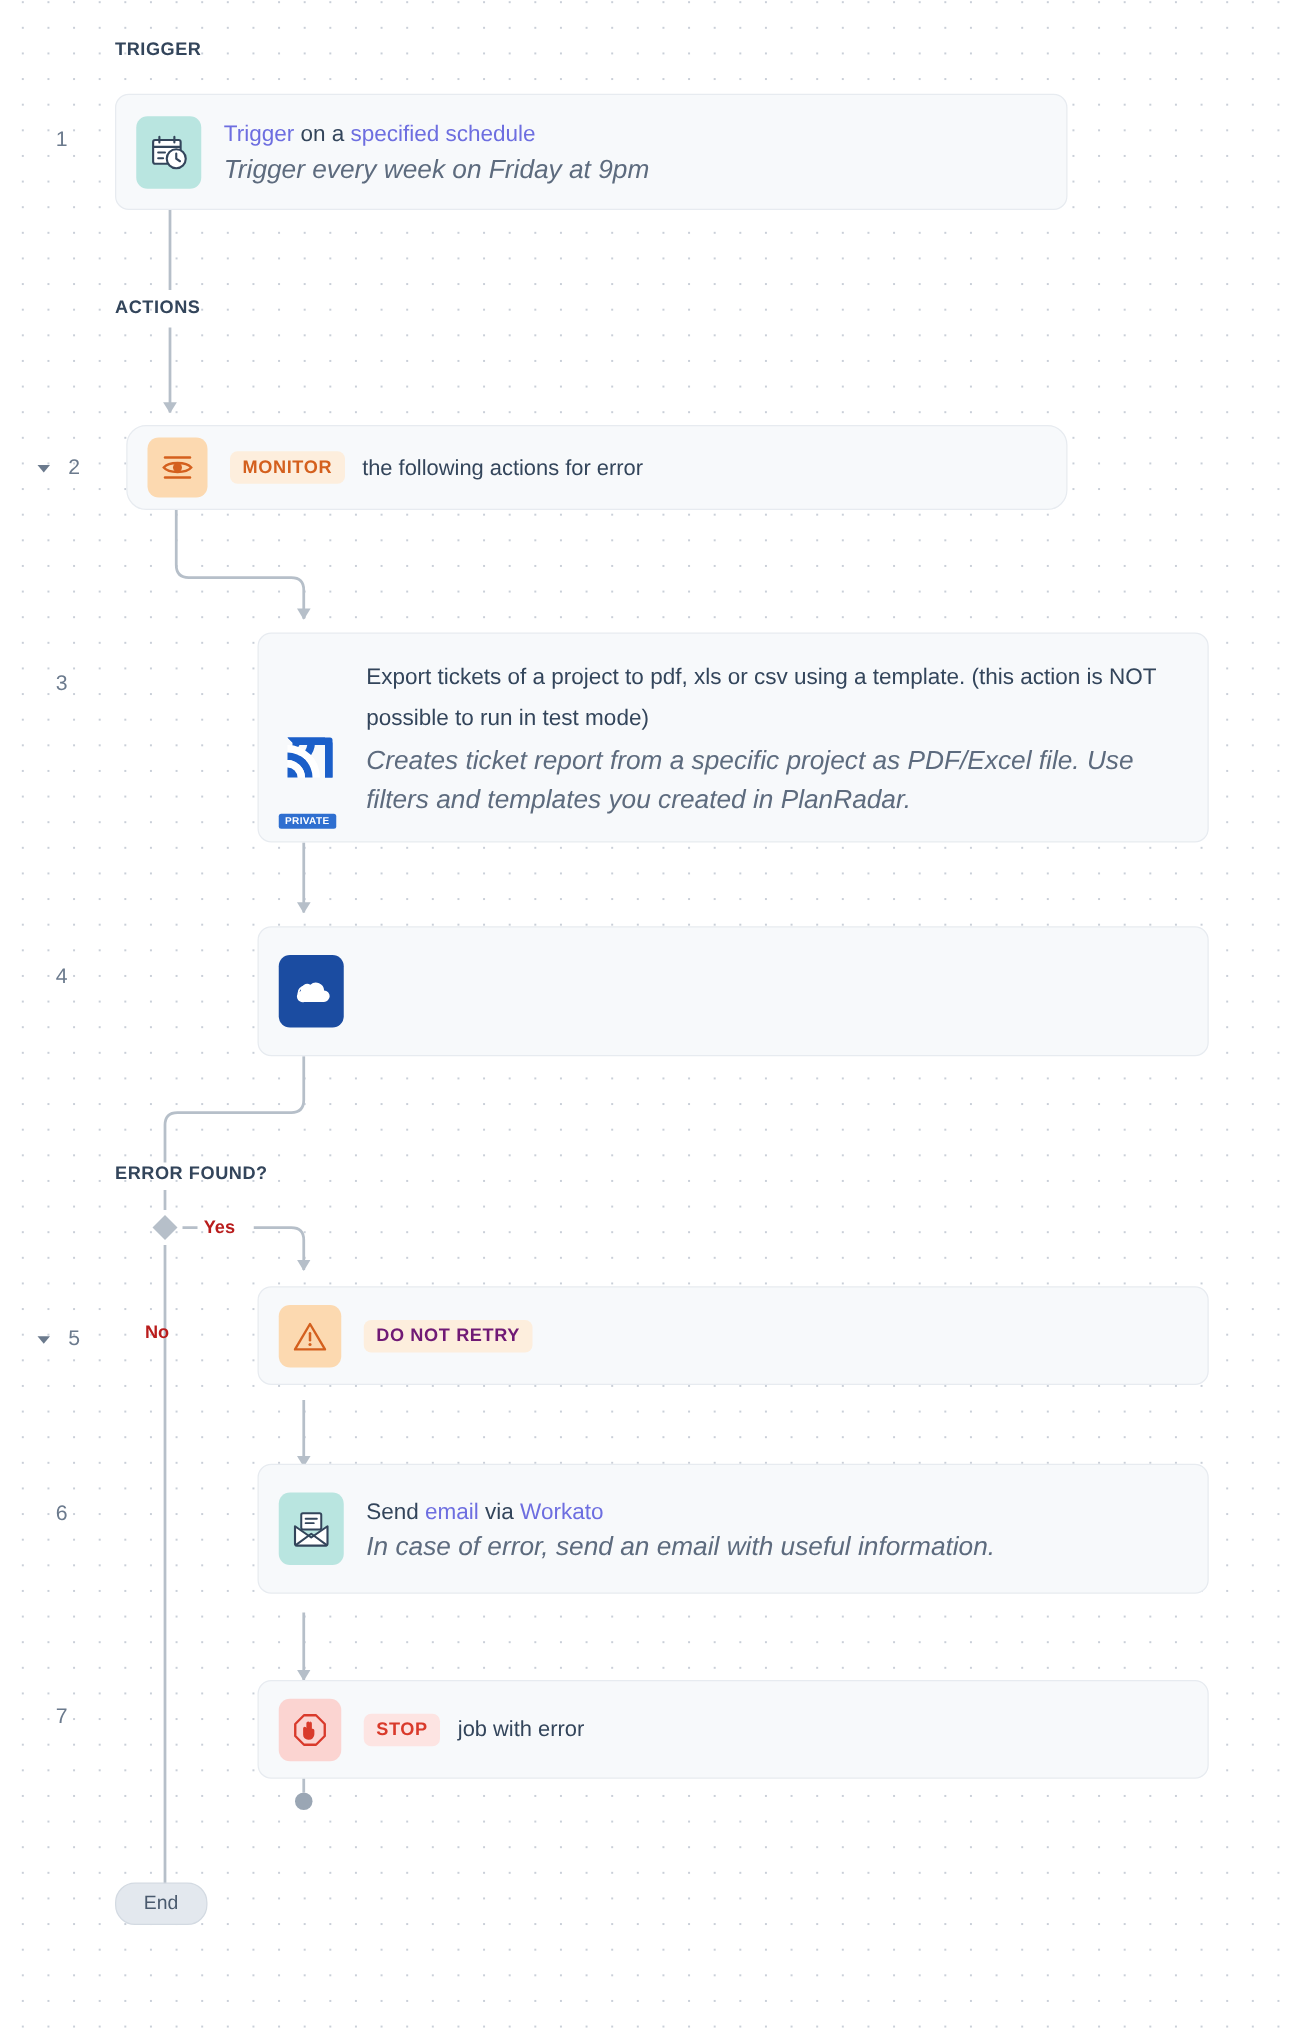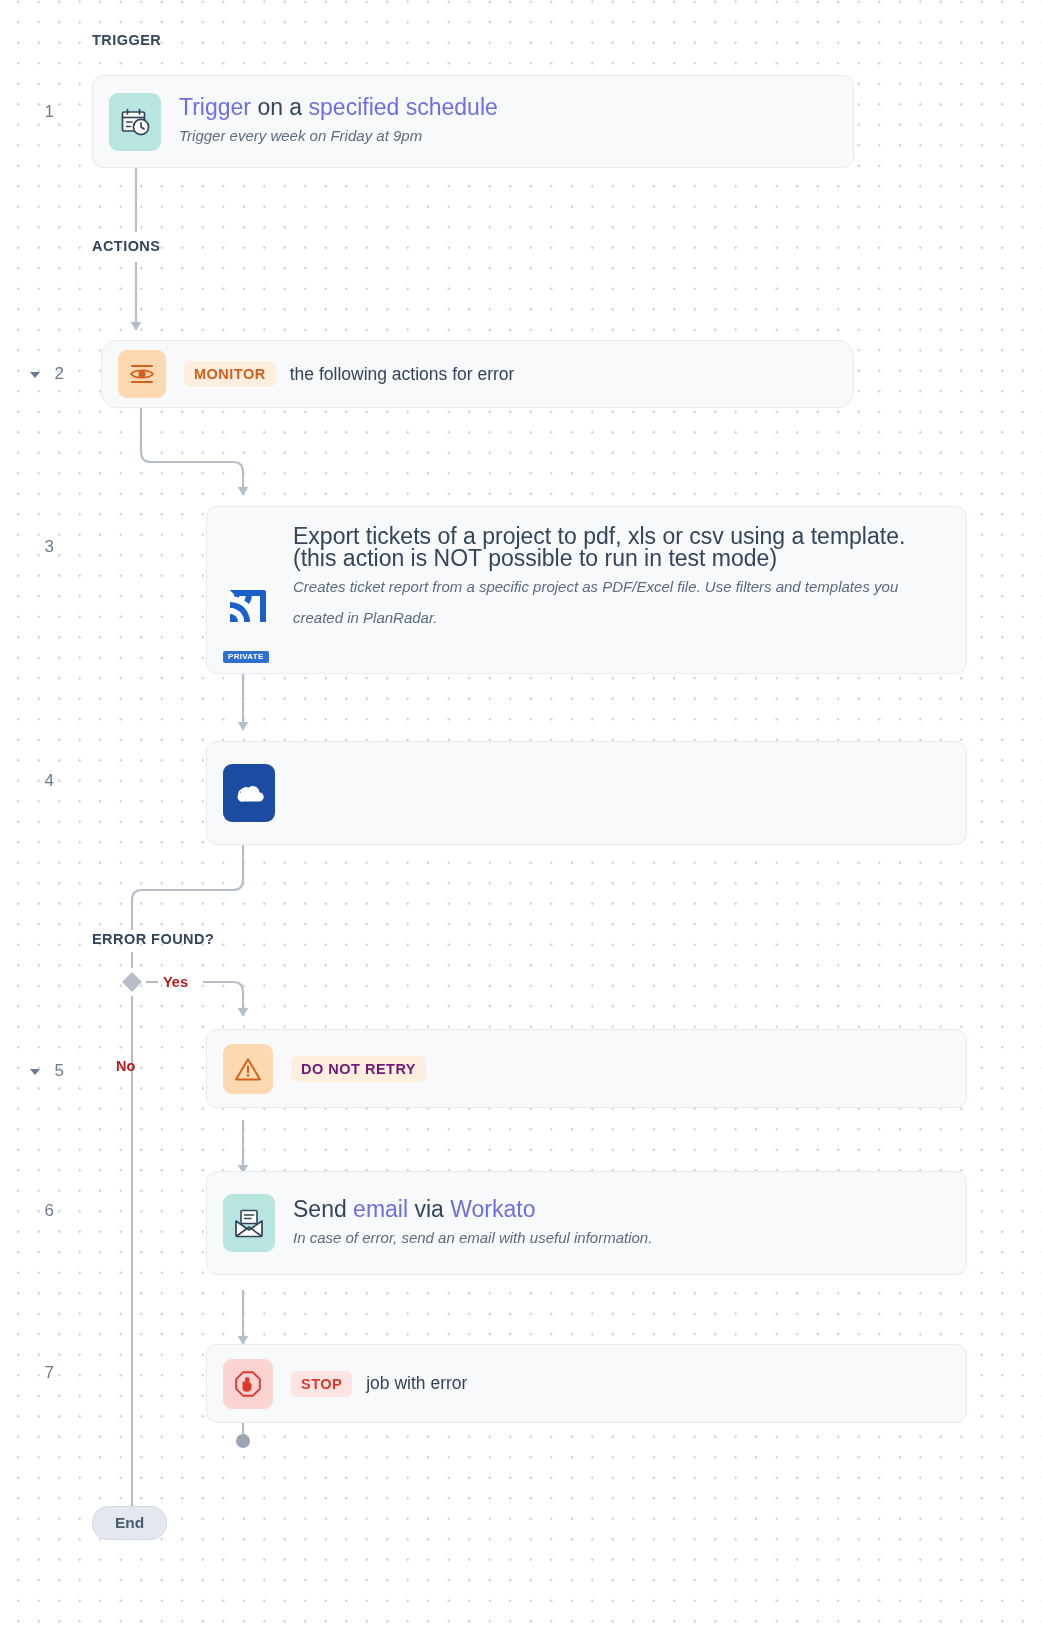--- a/index.html
+++ b/index.html
@@ -86,26 +86,26 @@
     position: relative;
   }
   .icon-mint  { background: #b9e5e0; }
   .icon-peach { background: #fcd9b0; }
   .icon-blue  { background: #1b4ca1; }
   .icon-rose  { background: #fbd4d1; }
   .icon-plain { background: transparent; }
 
   .card-text { margin-left: 18px; flex: 1 1 auto; min-width: 0; }
   .line1 {
-    font-size: 23px;
+    font-size: 18px;
     line-height: 27px;
     color: #33455b;
   }
   .line2 {
-    font-size: 15px;
+    font-size: 21px;
     line-height: 26px;
     font-style: italic;
     color: #5d6b7e;
     margin-top: 2px;
   }
   .lnk { color: #6d6ee0; }
 
   
   .chip {
     display: inline-block;
@@ -255,21 +255,21 @@
         <path d="M6 10 h30 v6 h-24 a0 0 0 0 0 0 0 z" fill="#1b5fc9"></path>
         <path d="M36 14 h6 v28 h-6 z" fill="#1b5fc9"></path>
         <path d="M6 16 a26 26 0 0 1 26 26 h-6 a20 20 0 0 0 -20 -20 z" fill="#ffffff"></path>
         <path d="M6 22 a20 20 0 0 1 20 20 h-6 a14 14 0 0 0 -14 -14 z" fill="#1b5fc9"></path>
         <path d="M6 28 a14 14 0 0 1 14 14 h-6 a8 8 0 0 0 -8 -8 z" fill="#ffffff"></path>
         <path d="M6 34 a8 8 0 0 1 8 8 h-8 z" fill="#1b5fc9"></path>
       </svg>
       <div class="private-badge" style="left:0px; top:96px;">PRIVATE</div>
     </div>
     <div class="card-text" style="margin-left:18px;">
-      <div class="line1" style="line-height:22px;">Export tickets of a project to pdf, xls or csv using a template. (this action is NOT possible to run in test mode)</div>
+      <div class="line1" style="line-height:33px;">Export tickets of a project to pdf, xls or csv using a template. (this action is NOT possible to run in test mode)</div>
       <div class="line2" style="line-height:31px;">Creates ticket report from a specific project as PDF/Excel file. Use filters and templates you created in PlanRadar.</div>
     </div>
   </div>
 
   <div class="step-num" style="left:28px; top:771px;">4</div>
 
   <div class="card" style="left:206px; top:741px; width:761px; height:104px;">
     <div class="icon-box icon-blue">
       <svg width="34" height="26" viewBox="0 0 34 26">
         <path d="M11.5 21.5 h15.5 a4.6 4.6 0 0 0 0.3 -9.2
@@ -330,15 +330,15 @@
                  a4.4 4.4 0 0 1 -4.4 4.4 h-0.6 a4 4 0 0 1 -4 -4 v-5.2
                  a1.3 1.3 0 0 1 2.6 0 v-4 a1.5 1.5 0 0 1 3 0 z" fill="#d93a2b"></path>
       </svg>
     </div>
     <div class="card-text chip-row">
       <span class="chip chip-stop">STOP</span>
       <span class="after">job with error</span>
     </div>
   </div>
 
-  <div class="end-pill" style="left:92px; top:1506px;font-weight:bold;">End</div>
+  <div class="end-pill" style="left:92px; top:1506px;">End</div>
 
 </div>
 
 </body></html>

